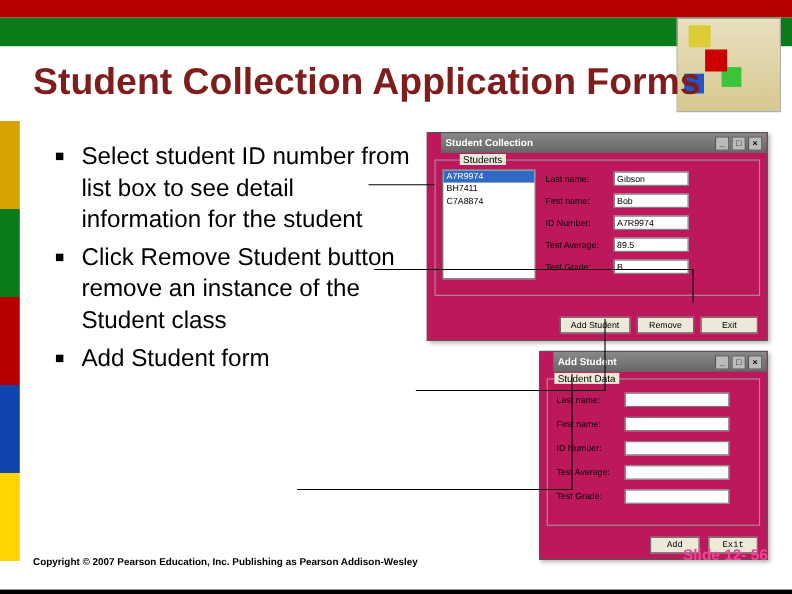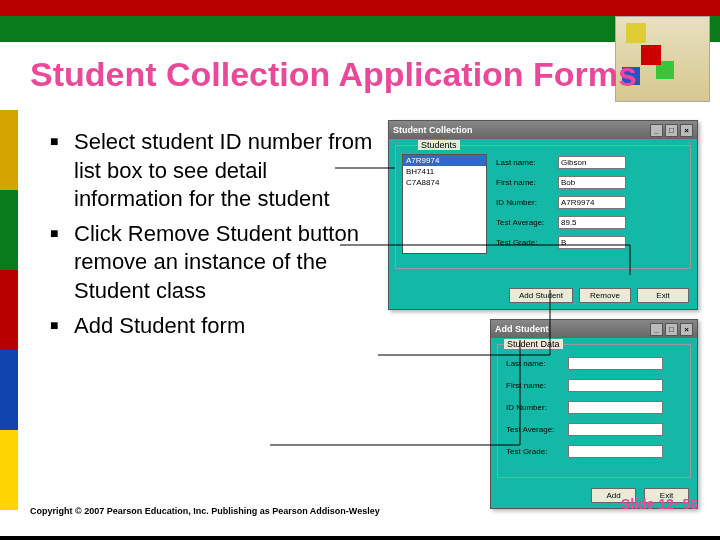--- a/index.html
+++ b/index.html
@@ -10,27 +10,27 @@
   .logo-stub { position: absolute; top: 16px; right: 10px; width: 95px; height: 86px; background: linear-gradient(180deg,#e8e0c0,#d6c890); border:1px solid #aaa; }
   .logo-stub::before { content:""; position:absolute; top:6px; left:10px; width:20px; height:20px; background:#dc3; }
   .logo-stub::after { content:""; position:absolute; top:28px; left:25px; width:20px; height:20px; background:#c00; }
   .logo-block2 { position:absolute; top:44px; left:40px; width:18px; height:18px; background:#39c439; }
   .logo-block3 { position:absolute; top:50px; left:6px; width:18px; height:18px; background:#25c; }
 
   .side-stripe { position: absolute; left: 0; top: 110px; width: 18px; bottom: 40px; }
   .ss { width: 18px; }
   .ss1 { height: 80px; background:#d6a400;} .ss2{height:80px;background:#097b1a;} .ss3{height:80px;background:#b90000;} .ss4{height:80px;background:#1045b0;} .ss5{height:80px;background:#ffd400;}
 
-  .title { position: absolute; top: 55px; left: 30px; font-size: 34px; color: #ec4899; font-family: Arial, sans-serif; }
+  .title { position: absolute; top: 55px; left: 30px; font-size: 34px; color: #7f1d1d; font-family: Arial, sans-serif; }
 
   .bullets { position: absolute; top: 128px; left: 50px; width: 330px; font-size: 22px; line-height: 1.3; }
   .bullets li { list-style: none; margin-bottom: 6px; position: relative; padding-left: 24px; }
   .bullets li::before { content: "■"; position: absolute; left: 0; top: 4px; font-size: 14px; }
 
-  .win { position: absolute; background:#14b8a6; border:1px solid #555; font-size:9px; box-shadow: 2px 2px 4px rgba(0,0,0,0.3); }
+  .win { position: absolute; background:#be185d; border:1px solid #555; font-size:9px; box-shadow: 2px 2px 4px rgba(0,0,0,0.3); padding-left: 12px; }
   .tbar { height: 18px; background: linear-gradient(#888,#666); color:#fff; display:flex; align-items:center; padding:0 4px; font-size:9px; font-weight:bold; justify-content:space-between; }
   .tbar .ctrls { display:flex; gap:2px; }
   .tbar .ctrl { width:13px; height:13px; background:#bbb; border:1px solid #555; display:flex; align-items:center; justify-content:center; font-size:8px; color:#000; }
 
   .win1 { top: 120px; left: 388px; width: 310px; height: 190px; }
   .gb1 { position:absolute; top:24px; left:6px; right:6px; bottom:40px; border:1px solid #999; }
   .gb1-title { position:absolute; top:-6px; left:22px; background:#ece9d8; padding:0 3px; font-size:9px; }
   .lbox { position:absolute; top:8px; left:6px; width:85px; height:100px; background:#fff; border:1px solid #555; overflow:hidden; }
   .lbox .item { padding:1px 3px; font-size:8px; }
   .lbox .sel { background:#316ac5; color:#fff; }
@@ -39,21 +39,21 @@
   .fld .box { border:1px solid #777; background:#fff; height:13px; width:68px; padding:0 2px; line-height:12px; font-size:8px; }
   .btn { border:1px solid #666; background:#ece9d8; padding:2px 6px; font-size:8px; display:inline-block; text-align:center; }
   .win1 .bbar { position:absolute; bottom:6px; right:8px; display:flex; gap:6px; flex-wrap:wrap; width:180px; justify-content:flex-end; }
 
   .win2 { top: 319px; left: 490px; width: 208px; height: 190px; }
   .gb2 { position:absolute; top:24px; left:6px; right:6px; bottom:30px; border:1px solid #999; }
   .gb2-title { position:absolute; top:-6px; left:6px; background:#ece9d8; padding:0 3px; font-size:9px; }
   .fld2 { position:absolute; display:flex; align-items:center; font-size:8px; }
   .fld2 label { width:62px; }
   .fld2 .box { border:1px solid #777; background:#fff; height:13px; width:95px; }
-  .win2 .bbar { position:absolute; bottom:5px; right:8px; display:flex; gap:8px; }
+  .win2 .bbar { position:absolute; bottom:5px; right:8px; display:flex; gap:8px;font-family:Liberation Mono, monospace; }
 
   .leaders { position:absolute; pointer-events:none; }
   .leader { stroke:#000; stroke-width:1; fill:none; }
 
   .footer-c { position:absolute; bottom: 24px; left: 30px; font-size: 9px; font-weight:bold; }
   .footer-s { position:absolute; bottom: 28px; right: 22px; font-size: 14px; font-weight:bold; color:#ec4899; }
   .bottom-bar { position:absolute; bottom:0; left:0; right:0; height:4px; background:#000; }
 </style>
 </head>
 <body>

